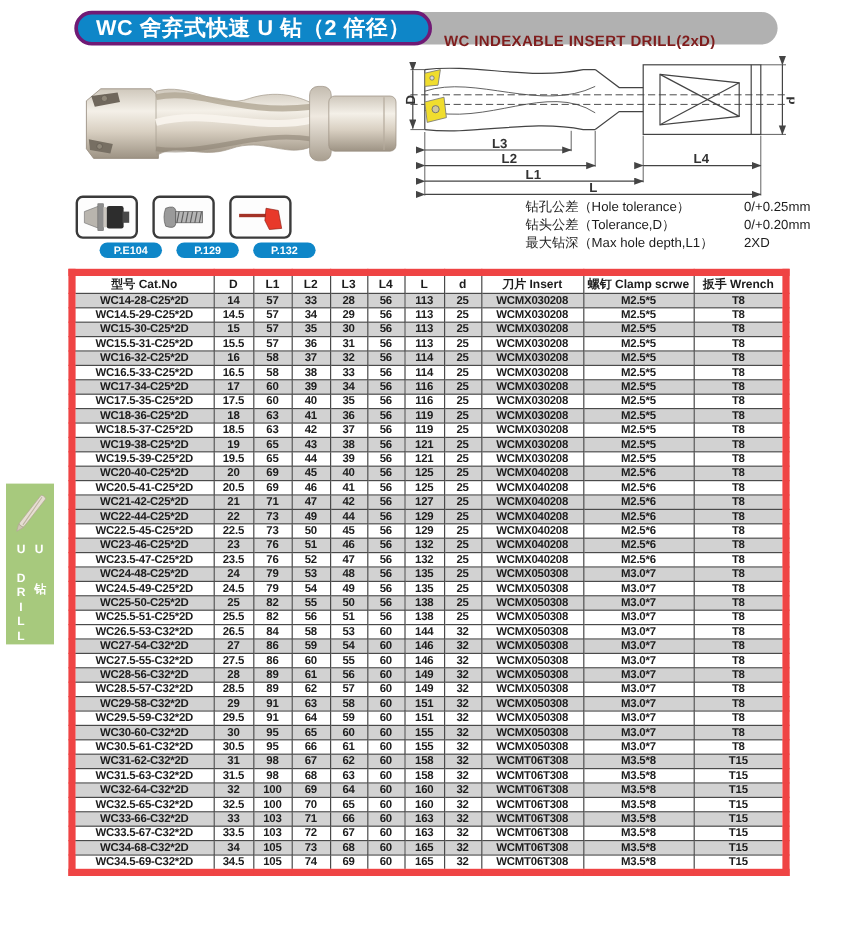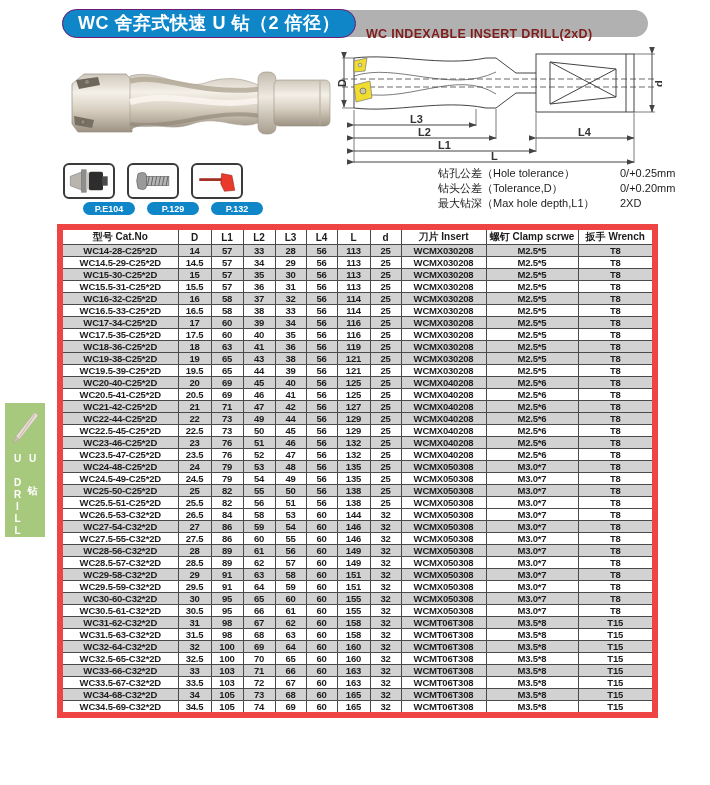--- a/index.html
+++ b/index.html
@@ -10,21 +10,21 @@
   body{
     width:710px;height:785px;position:relative;background:#fff;overflow:hidden;
     font-family:"Liberation Sans",sans-serif;color:var(--text-dark);
   }
   
   .header-bar{
     position:absolute;left:62px;top:10px;width:586px;height:27px;
     background:var(--bar-gray);border-radius:14px;display:flex;align-items:center;
   }
   .title-badge{
-    height:29px;margin-top:-1px;background:var(--accent-blue);border:1px solid #701a75;
+    height:29px;margin-top:-1px;background:var(--accent-blue);border:3px solid #701a75;
     border-radius:15px;display:flex;align-items:center;padding:0 15px;box-sizing:border-box;
   }
   .title-cn{color:#fff;font-weight:700;font-size:18px;letter-spacing:0.5px;white-space:nowrap;}
   .title-en{margin-left:10px;font-weight:700;font-size:12.5px;color:#7f1d1d;letter-spacing:0.3px;white-space:nowrap;margin-top:21px;}
   
   .photo{position:absolute;left:62px;top:50px;width:278px;height:108px;}
   .drawing{position:absolute;left:336px;top:46px;width:326px;height:120px;}
   
   .refs{position:absolute;left:62px;top:163px;display:flex;gap:10px;}
   .ref-item{display:flex;flex-direction:column;align-items:center;gap:3px;width:54px;}
@@ -379,20 +379,33 @@
         <td>63</td>
         <td>41</td>
         <td>36</td>
         <td>56</td>
         <td>119</td>
         <td>25</td>
         <td>WCMX030208</td>
         <td>M2.5*5</td>
         <td>T8</td>
       </tr>
+      <tr>
+        <td>WC18.5-37-C25*2D</td>
+        <td>18.5</td>
+        <td>63</td>
+        <td>42</td>
+        <td>37</td>
+        <td>56</td>
+        <td>119</td>
+        <td>25</td>
+        <td>WCMX030208</td>
+        <td>M2.5*5</td>
+        <td>T8</td>
+      </tr>
       <tr class="shade">
         <td>WC19-38-C25*2D</td>
         <td>19</td>
         <td>65</td>
         <td>43</td>
         <td>38</td>
         <td>56</td>
         <td>121</td>
         <td>25</td>
         <td>WCMX030208</td>

